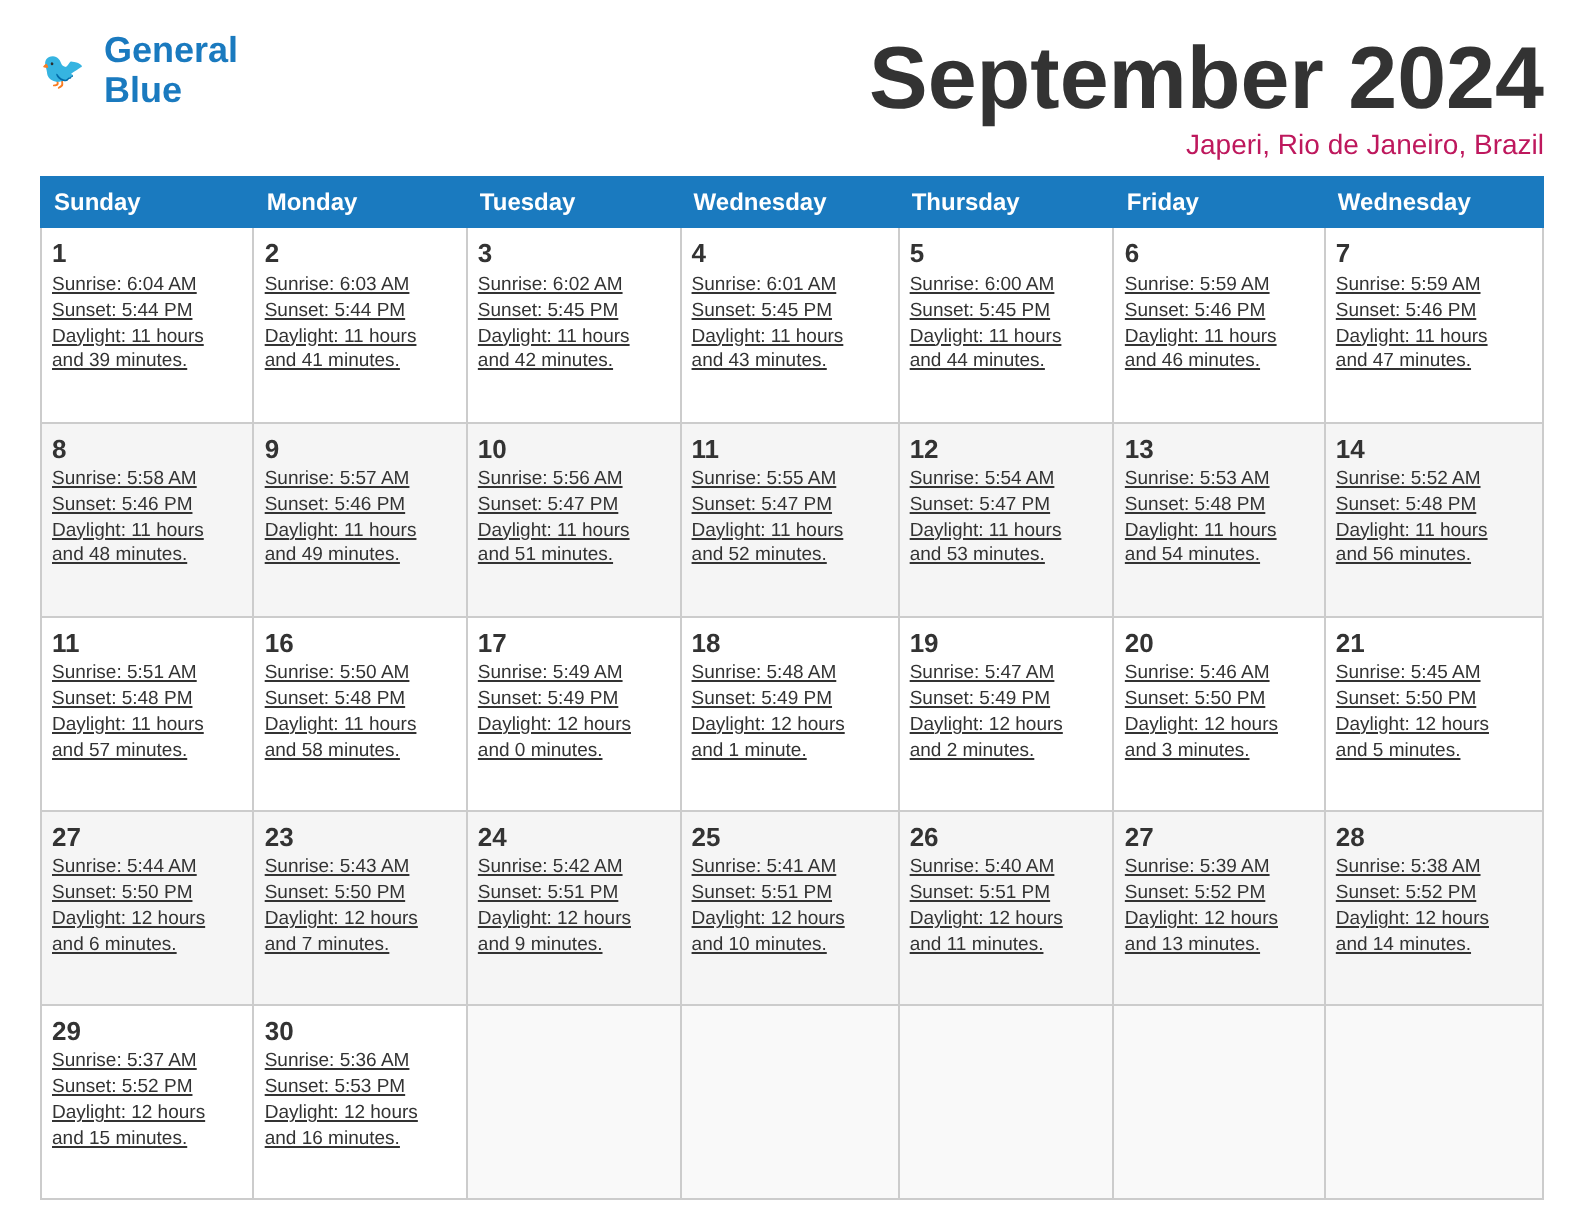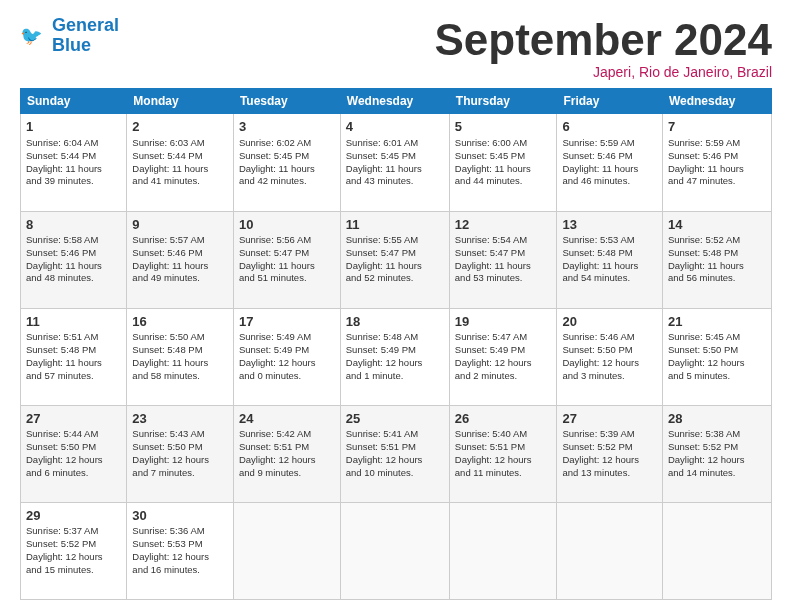--- a/index.html
+++ b/index.html
@@ -85,20 +85,21 @@
     .day-num {
       font-size: 13px;
       font-weight: bold;
       display: block;
       margin-bottom: 1px;
     }
     .day-info {
       font-size: 9.5px;
       color: #333;
       line-height: 1.35;
+      text-decoration: underline;
     }
     .empty {
       background: #f9f9f9 !important;
     }
     .last-row td {
       height: 70px;
     }
   </style>
 </head>
 <body>

